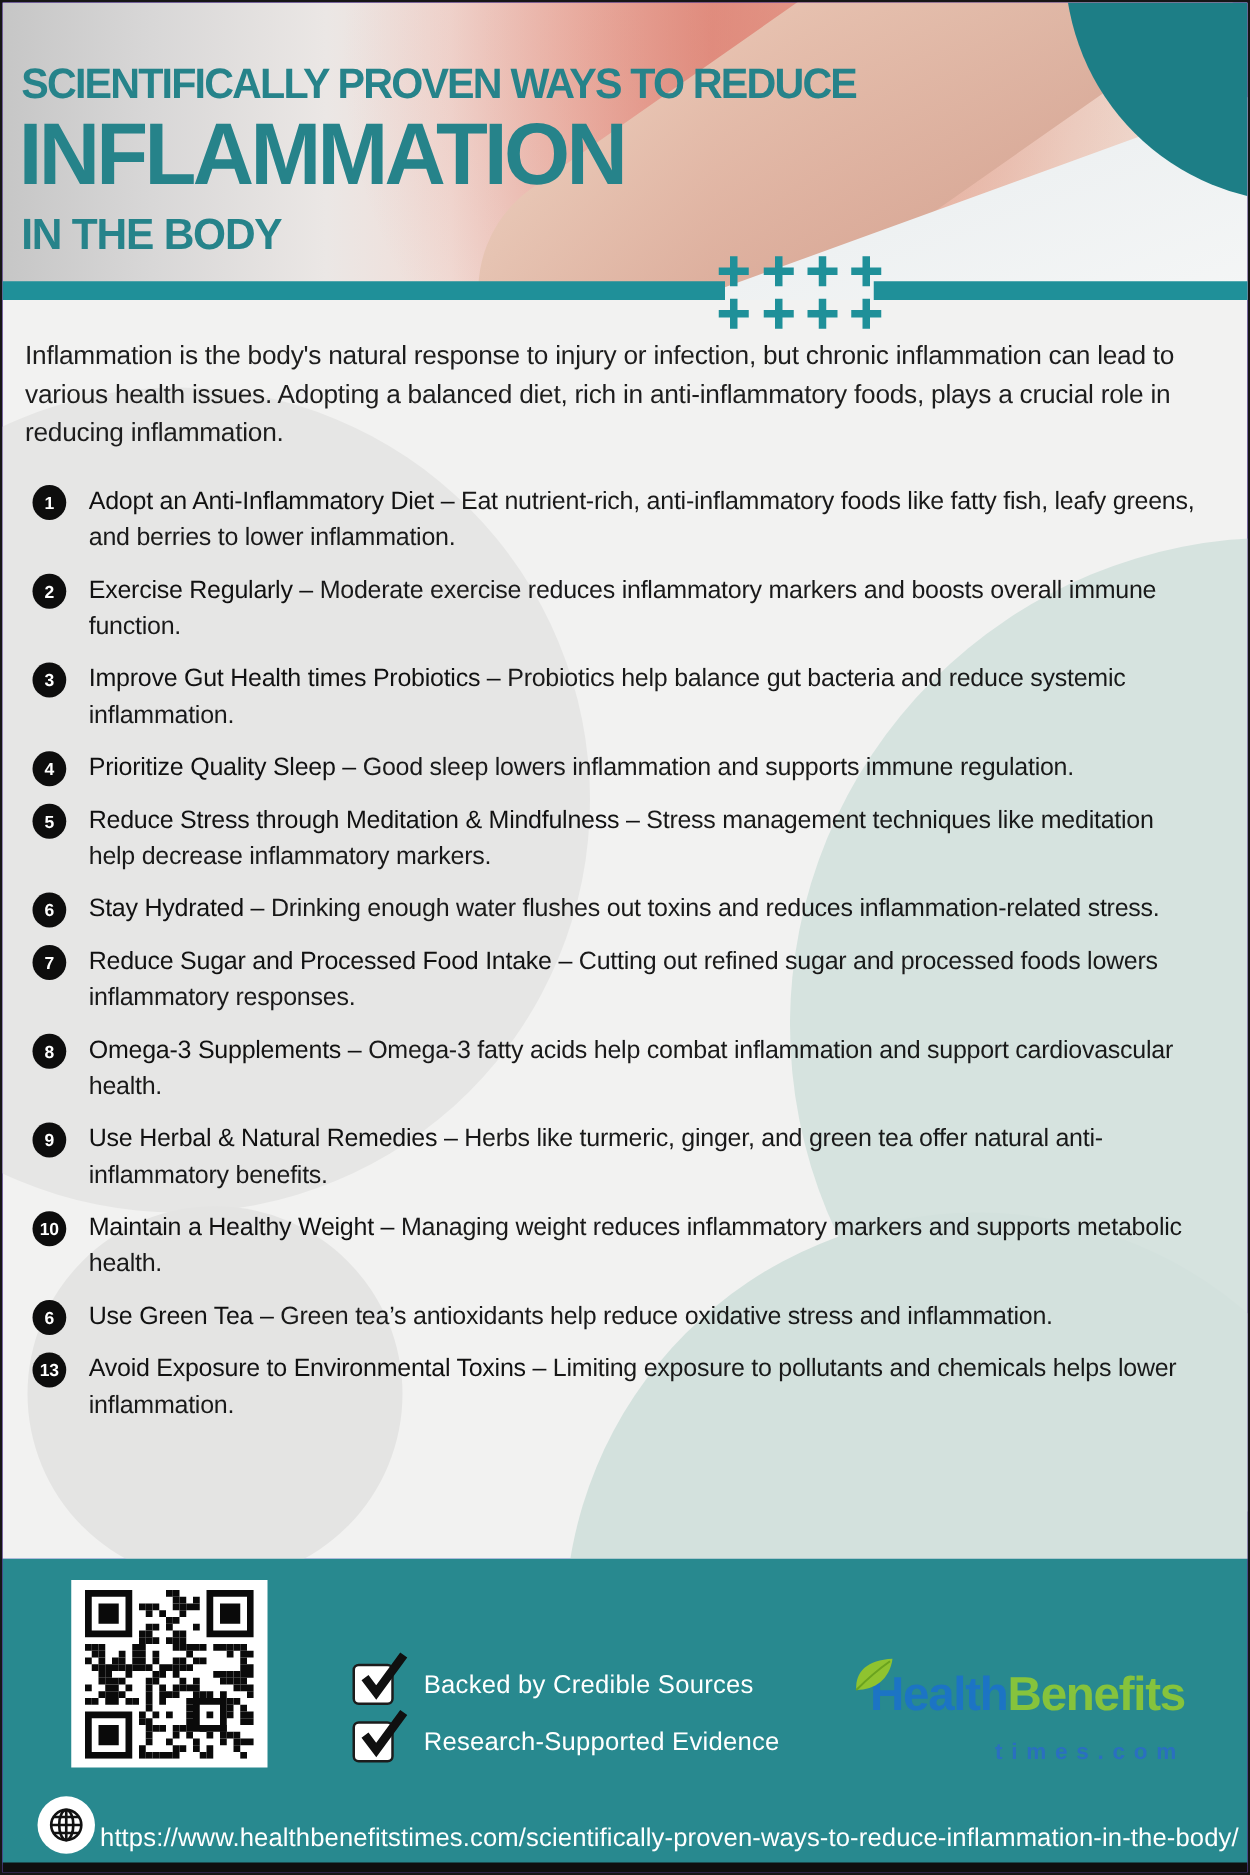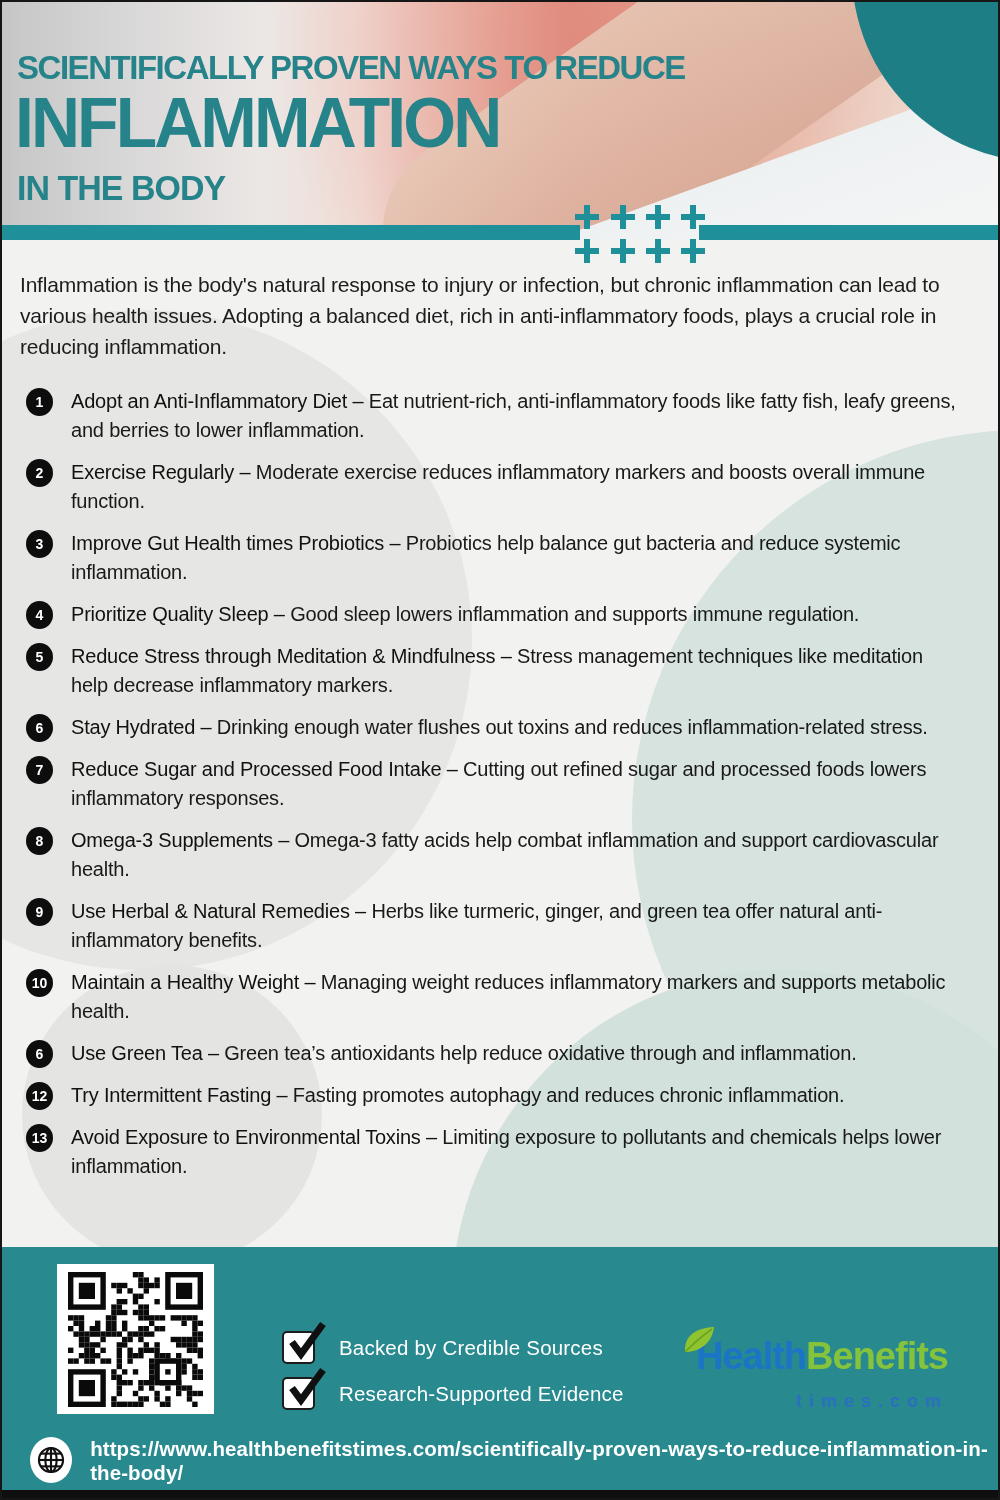--- a/index.html
+++ b/index.html
@@ -82,21 +82,21 @@
   .row-1{top:84px;} .row-2{top:130px;}
   .checkbox{position:relative;width:29px;height:29px;background:#fff;border:2px solid #1c1c1c;border-radius:5px;}
   .checkbox svg{position:absolute;left:1px;top:-13px;}
   .check-label{color:#fff;font-size:20.5px;letter-spacing:0.2px;}
   .logo{position:absolute;right:50px;top:90px;text-align:right;line-height:1;}
   .logo-main{font-size:38px;font-weight:700;letter-spacing:-1px;white-space:nowrap;position:relative;}
   .logo-health{color:#1c74c4;}
   .logo-benefits{color:#86c33c;}
   .logo-leaf{position:absolute;left:-14px;top:-12px;}
   .logo-domain{margin-top:17px;color:#2a6fc0;font-size:18px;font-weight:700;letter-spacing:7px;}
-  .url-row{position:absolute;left:28px;top:190px;display:flex;align-items:flex-start;gap:18px;font-weight:bold;}
+  .url-row{position:absolute;left:28px;top:190px;display:flex;align-items:flex-end;gap:4px;}
   .globe{width:46px;height:46px;border-radius:50%;background:#fff;display:flex;align-items:center;justify-content:center;}
   .url-text{color:#fff;font-size:20.5px;letter-spacing:0.1px;}
   .bottom-strip{position:absolute;left:0;top:1488px;width:100%;height:12px;background:#0f0f0f;}
 </style>
 </head>
 <body>
 
 <div class="page">
 
   <div class="header">
@@ -163,25 +163,21 @@
           <li>
             <span class="badge">9</span>
             <p class="tip-text"><strong>Use Herbal &amp; Natural Remedies –</strong><span> Herbs like turmeric, ginger, and green tea offer natural anti-inflammatory benefits.</span></p>
           </li>
           <li>
             <span class="badge">10</span>
             <p class="tip-text"><strong>Maintain a Healthy Weight –</strong><span> Managing weight reduces inflammatory markers and supports metabolic health.</span></p>
           </li>
           <li>
             <span class="badge">6</span>
-            <p class="tip-text"><strong>Use Green Tea –</strong><span> Green tea’s antioxidants help reduce oxidative through and inflammation.</span></p>
-          </li>
-          <li>
-            <span class="badge">12</span>
-            <p class="tip-text"><strong>Try Intermittent Fasting –</strong><span> Fasting promotes autophagy and reduces chronic inflammation.</span></p>
+            <p class="tip-text"><strong>Use Green Tea –</strong><span> Green tea’s antioxidants help reduce oxidative stress and inflammation.</span></p>
           </li>
           <li>
             <span class="badge">13</span>
             <p class="tip-text"><strong>Avoid Exposure to Environmental Toxins –</strong><span> Limiting exposure to pollutants and chemicals helps lower inflammation.</span></p>
           </li>
         </ol>
     </div>
   </div>
 
   <div class="footer">

